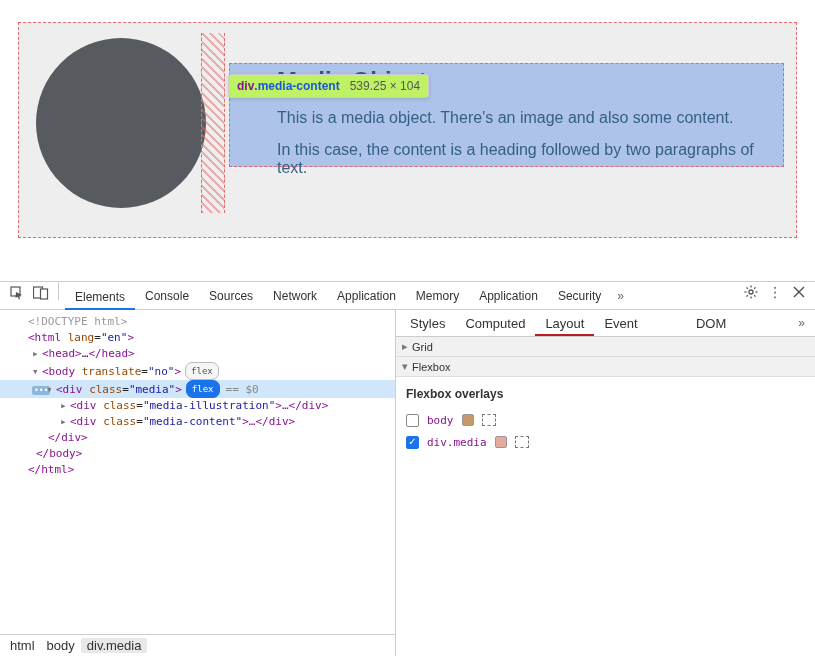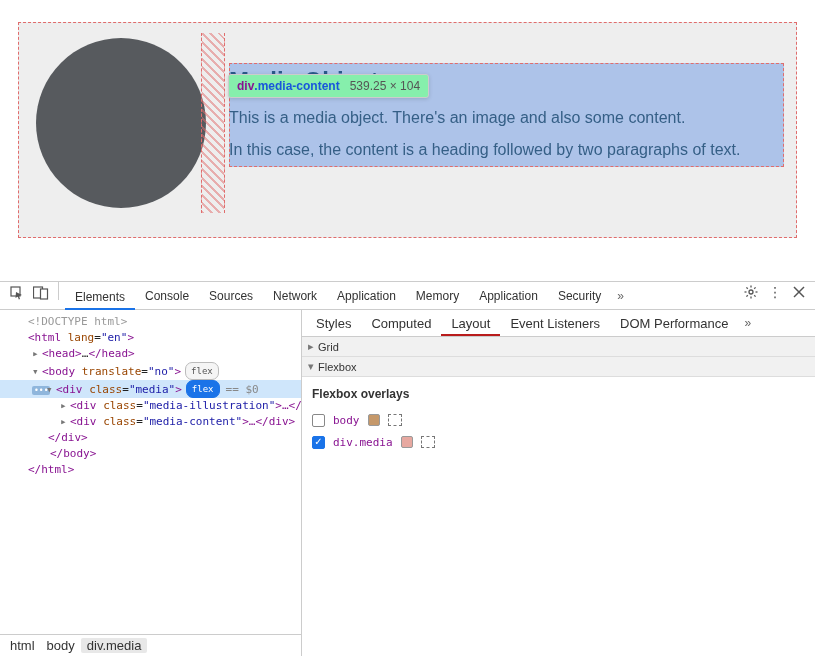--- a/index.html
+++ b/index.html
@@ -58,20 +58,21 @@
     transparent 2px,
     transparent 6px
   );
   border-left: 1px dashed #e06c6c;
   border-right: 1px dashed #e06c6c;
 }
 .media-content {
   position: relative;
   flex: 1;
   margin-left: 18px;
+  padding-left: 48px;
 }
 .highlight-block {
   position: absolute;
   left: 0; right: 0;
   top: 30px;
   height: 104px;
   background: rgba(120,160,230,0.55);
   border: 1px dashed #e06c6c;
 }
 .mc-heading {
@@ -85,21 +86,21 @@
   position: relative;
   font-size: 16px;
   color: #355f86;
   margin-top: 14px;
 }
 
 
 .hover-tip {
   position: absolute;
   left: 228px; top: 74px;
-  background: #86efac;
+  background: #bef264;
   border: 1px solid #ccc;
   border-radius: 3px;
   padding: 4px 8px;
   font-size: 12px;
   box-shadow: 0 1px 4px rgba(0,0,0,0.15);
   display: flex; align-items: center;
 }
 .hover-tip .tag { color: #881391; font-weight: 600; }
 .hover-tip .cls { color: #1a56db; font-weight: 600; }
 .hover-tip .dim { color: #555; margin-left: 10px; }
@@ -146,21 +147,21 @@
   color: #555;
 }
 
 
 .dt-body {
   flex: 1;
   display: flex;
   min-height: 0;
 }
 .dt-left {
-  width: 302px;
+  width: 396px;
   border-right: 1px solid #ccc;
   display: flex;
   flex-direction: column;
   min-height: 0;
 }
 .dt-right {
   flex: 1;
   display: flex;
   flex-direction: column;
   min-height: 0;
@@ -386,21 +387,21 @@
     <div class="dt-left">
       <div class="dom-tree">
         <div class="dom-line"><span class="gutter"></span><span class="arrow"></span><span class="tok-gray">&lt;!DOCTYPE html&gt;</span></div>
         <div class="dom-line"><span class="gutter"></span><span class="arrow"></span><span class="tok-tag">&lt;html </span><span class="tok-attr">lang</span><span class="tok-val">=</span><span class="tok-str">"en"</span><span class="tok-tag">&gt;</span></div>
         <div class="dom-line" style="padding-left:18px"><span class="gutter"></span><span class="arrow">▸</span><span class="tok-tag">&lt;head&gt;</span><span class="tok-val">…</span><span class="tok-tag">&lt;/head&gt;</span></div>
         <div class="dom-line" style="padding-left:18px"><span class="gutter"></span><span class="arrow">▾</span><span class="tok-tag">&lt;body </span><span class="tok-attr">translate</span><span class="tok-val">=</span><span class="tok-str">"no"</span><span class="tok-tag">&gt;</span><span class="flex-badge">flex</span></div>
         <div class="dom-line selected" style="padding-left:32px"><span class="gutter"></span><span class="arrow">▾</span><span class="tok-tag">&lt;div </span><span class="tok-attr">class</span><span class="tok-val">=</span><span class="tok-str">"media"</span><span class="tok-tag">&gt;</span><span class="flex-badge active">flex</span><span class="sel-right">== $0</span></div>
         <div class="dom-line" style="padding-left:46px"><span class="gutter"></span><span class="arrow">▸</span><span class="tok-tag">&lt;div </span><span class="tok-attr">class</span><span class="tok-val">=</span><span class="tok-str">"media-illustration"</span><span class="tok-tag">&gt;…&lt;/div&gt;</span></div>
         <div class="dom-line" style="padding-left:46px"><span class="gutter"></span><span class="arrow">▸</span><span class="tok-tag">&lt;div </span><span class="tok-attr">class</span><span class="tok-val">=</span><span class="tok-str">"media-content"</span><span class="tok-tag">&gt;…&lt;/div&gt;</span></div>
         <div class="dom-line" style="padding-left:24px"><span class="gutter"></span><span class="arrow"></span><span class="tok-tag">&lt;/div&gt;</span></div>
-        <div class="dom-line" style="padding-left:26px"><span class="gutter"></span><span class="arrow"></span><span class="tok-tag">&lt;/body&gt;</span></div>
+        <div class="dom-line" style="padding-left:12px"><span class="gutter"></span><span class="arrow"></span><span class="tok-tag">&lt;/body&gt;</span></div>
         <div class="dom-line"><span class="gutter"></span><span class="arrow"></span><span class="tok-tag">&lt;/html&gt;</span></div>
       </div>
       <div class="breadcrumb">
         <div class="bc-item">html</div>
         <div class="bc-item">body</div>
         <div class="bc-item sel">div.media</div>
       </div>
     </div>
 
     <div class="dt-right">

